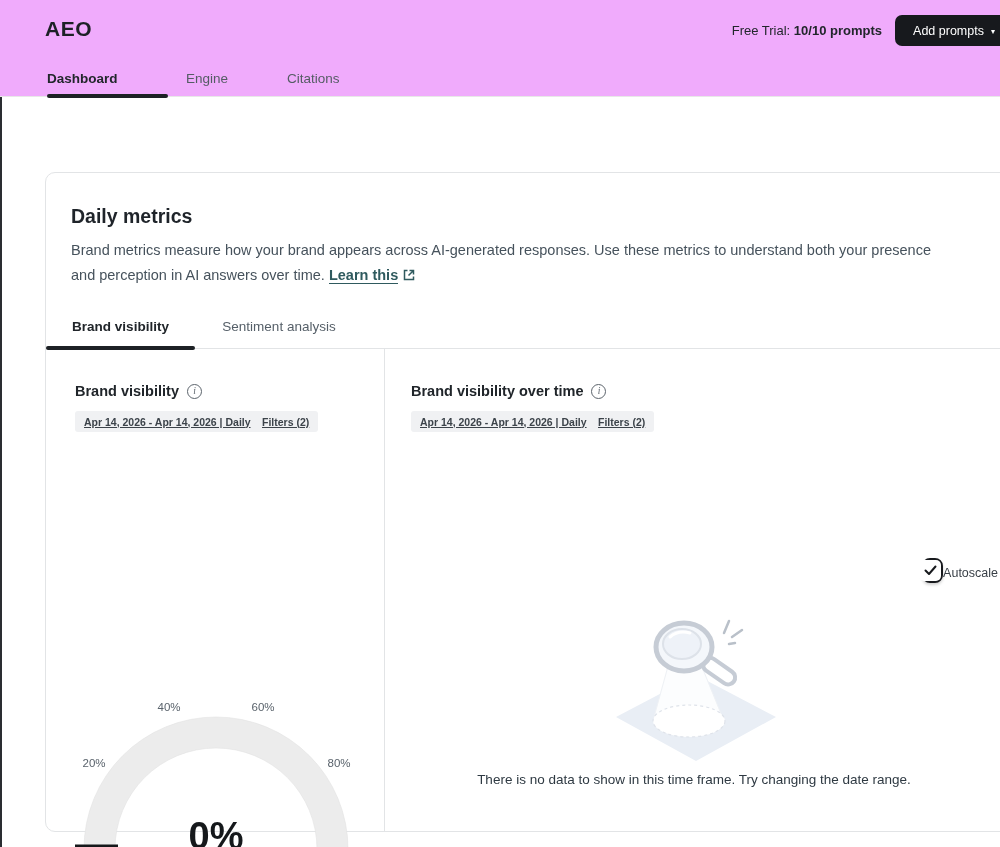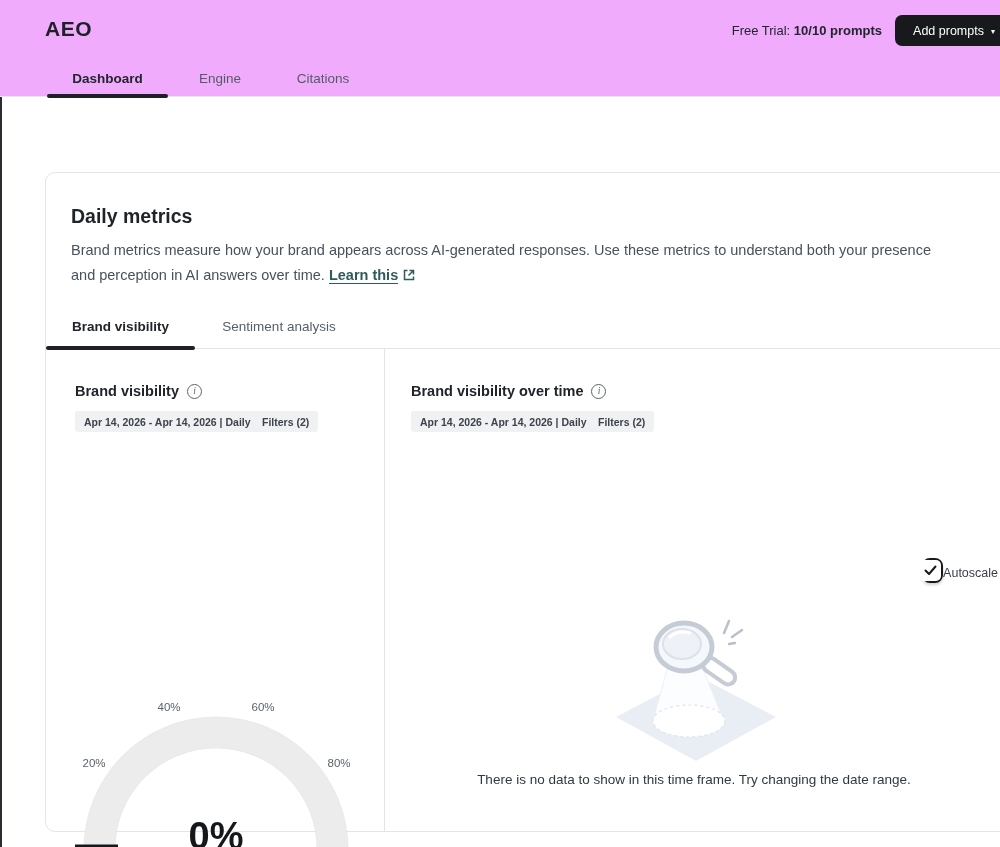--- a/index.html
+++ b/index.html
@@ -14,21 +14,21 @@
   .header { position:absolute; left:0; top:0; width:100%; height:97px; background:#f0abfc; border-bottom:1px solid #e8e8e8; }
   .logo { position:absolute; left:45px; top:17px; font-size:21px; font-weight:800; letter-spacing:.5px; color:#1d2126; }
   .trial { position:absolute; top:23px; right:118px; font-size:13px; color:#21262b; white-space:nowrap; }
   .trial b { font-weight:700; }
   .add-prompts {
     position:absolute; top:15px; left:895px; width:118px; height:31px;
     background:#17191d; color:#fff; border:none; border-radius:7px;
     font-family:inherit; font-size:12.5px; font-weight:500; display:flex; align-items:center; justify-content:center; gap:7px; cursor:pointer;
   }
   .caret { font-size:8px; line-height:1; transform:translateY(1px); }
-  .tab { position:absolute; top:60px; height:37px; display:flex; align-items:center; justify-content:center; font-size:13.5px; color:#545c64; cursor:pointer; }
+  .tab { position:absolute; top:60px; height:37px; display:flex; align-items:center; justify-content:flex-start; font-size:13.5px; color:#545c64; cursor:pointer; }
   .tab.active { color:#22272c; font-weight:700; }
   .tab.active .tab-underline { position:absolute; left:0; right:0; bottom:-1px; height:4px; background:#1d2125; border-radius:2px; }
   .tab-dashboard { left:47px; width:121px; }
   .tab-prompts { left:186px; width:68px; }
   .tab-citations { left:287px; width:72px; }
   .tab-recs { left:398px; width:120px; }
   .dot-badge { position:absolute; right:-21px; top:50%; transform:translateY(-50%); width:22px; height:22px; border-radius:50%; background:#dcd9f7; display:flex; align-items:center; justify-content:center; }
   .dot-badge-inner { width:12px; height:12px; border-radius:50%; background:#5346d5; }
 
   
@@ -63,21 +63,21 @@
   .tab2-visibility { left:0; width:149px; }
   .tab2-sentiment { left:172px; width:122px; }
 
   .panels { position:absolute; left:0; top:176px; right:0; bottom:0; }
   .panel-divider { position:absolute; left:338px; top:0; bottom:0; width:1px; background:#e2e4e6; }
 
   .panel-header { position:absolute; display:flex; align-items:center; gap:8px; font-size:14.5px; font-weight:700; color:#20252a; }
   .ph-left { left:29px; top:34px; }
   .ph-right { left:365px; top:34px; }
   .info-icon { width:15px; height:15px; border:1.3px solid #5c646c; border-radius:50%; display:inline-flex; align-items:center; justify-content:center; font-size:9.5px; font-weight:400; font-style:italic; color:#5c646c; font-family:"Liberation Serif", serif; }
-  .mini-chip { position:absolute; height:21px; background:#f0f1f3; border-radius:3px; display:flex; align-items:center; padding:0 9px; font-size:10.5px; font-weight:700; color:#3c434a; white-space:nowrap; }
+  .mini-chip { position:absolute; height:21px; background:#f0f1f3; border-radius:3px; display:flex; align-items:center; padding:0 9px; font-size:10.5px; font-weight:700; color:#3c434a; white-space:nowrap;text-decoration:underline; }
   .mc-date-l { left:29px; top:62px; }
   .mc-filters-l { left:207px; top:62px; }
   .mc-date-r { left:365px; top:62px; }
   .mc-filters-r { left:543px; top:62px; }
 
   
   .gauge-wrap { position:absolute; left:15px; top:326px; width:310px; height:220px; }
   .gauge-value { position:absolute; left:0; top:140px; width:310px; text-align:center; font-size:38px; font-weight:700; color:#15181b; }
   .gauge-tick { font-size:11.5px; fill:#5a636c; font-family:"Liberation Sans", sans-serif; }
   .gauge-end { font-size:11px; fill:#5a636c; font-family:"Liberation Sans", sans-serif; }

